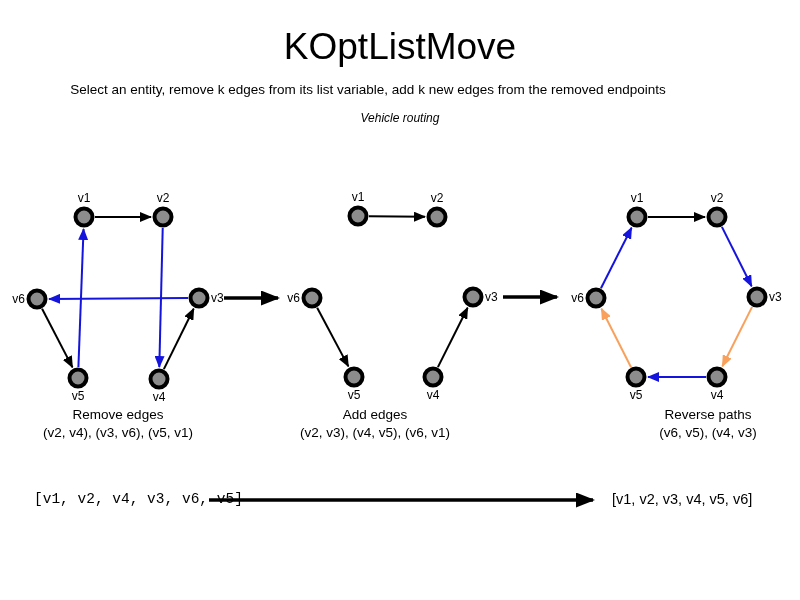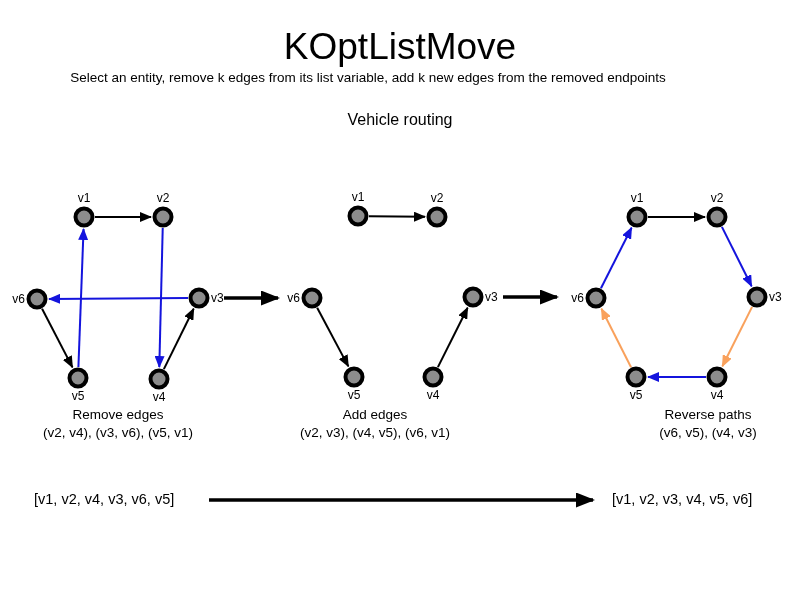--- a/index.html
+++ b/index.html
@@ -1,27 +1,27 @@
 <!DOCTYPE html>
 <html><head>
 <meta charset="utf-8">
 <style>
   html,body{margin:0;padding:0;background:#ffffff;}
   #page{position:relative;width:800px;height:600px;background:#ffffff;overflow:hidden;
         font-family:"Liberation Sans", sans-serif;color:#000;}
   .abs{position:absolute;white-space:nowrap;}
   #title{top:26px;left:0;width:800px;text-align:center;font-size:37px;}
-  #subtitle{top:70px;left:0;width:736px;text-align:center;font-size:13.5px;}
-  #vehicle{top:111px;left:0;width:800px;text-align:center;font-size:16px;}
+  #subtitle{top:82px;left:0;width:736px;text-align:center;font-size:13.5px;}
+  #vehicle{top:111px;left:0;width:800px;text-align:center;font-size:12px;font-style:italic;}
   .caption{top:406px;text-align:center;font-size:13.5px;line-height:18px;transform:translateX(-50%);}
   #cap-remove{left:118px;}
   #cap-add{left:375px;}
   #cap-reverse{left:708px;}
   .seq{top:491px;font-size:14.5px;}
-  #seq-before{left:34px;}
+  #seq-before{left:34px;font-family:Liberation Mono, monospace;}
   #seq-after{left:612px;}
   #diagram{position:absolute;top:0;left:0;}
 </style>
 </head>
 <body>
 
 <div id="page">
 
   <svg id="diagram" width="800" height="600" viewBox="0 0 800 600">
     <defs>

